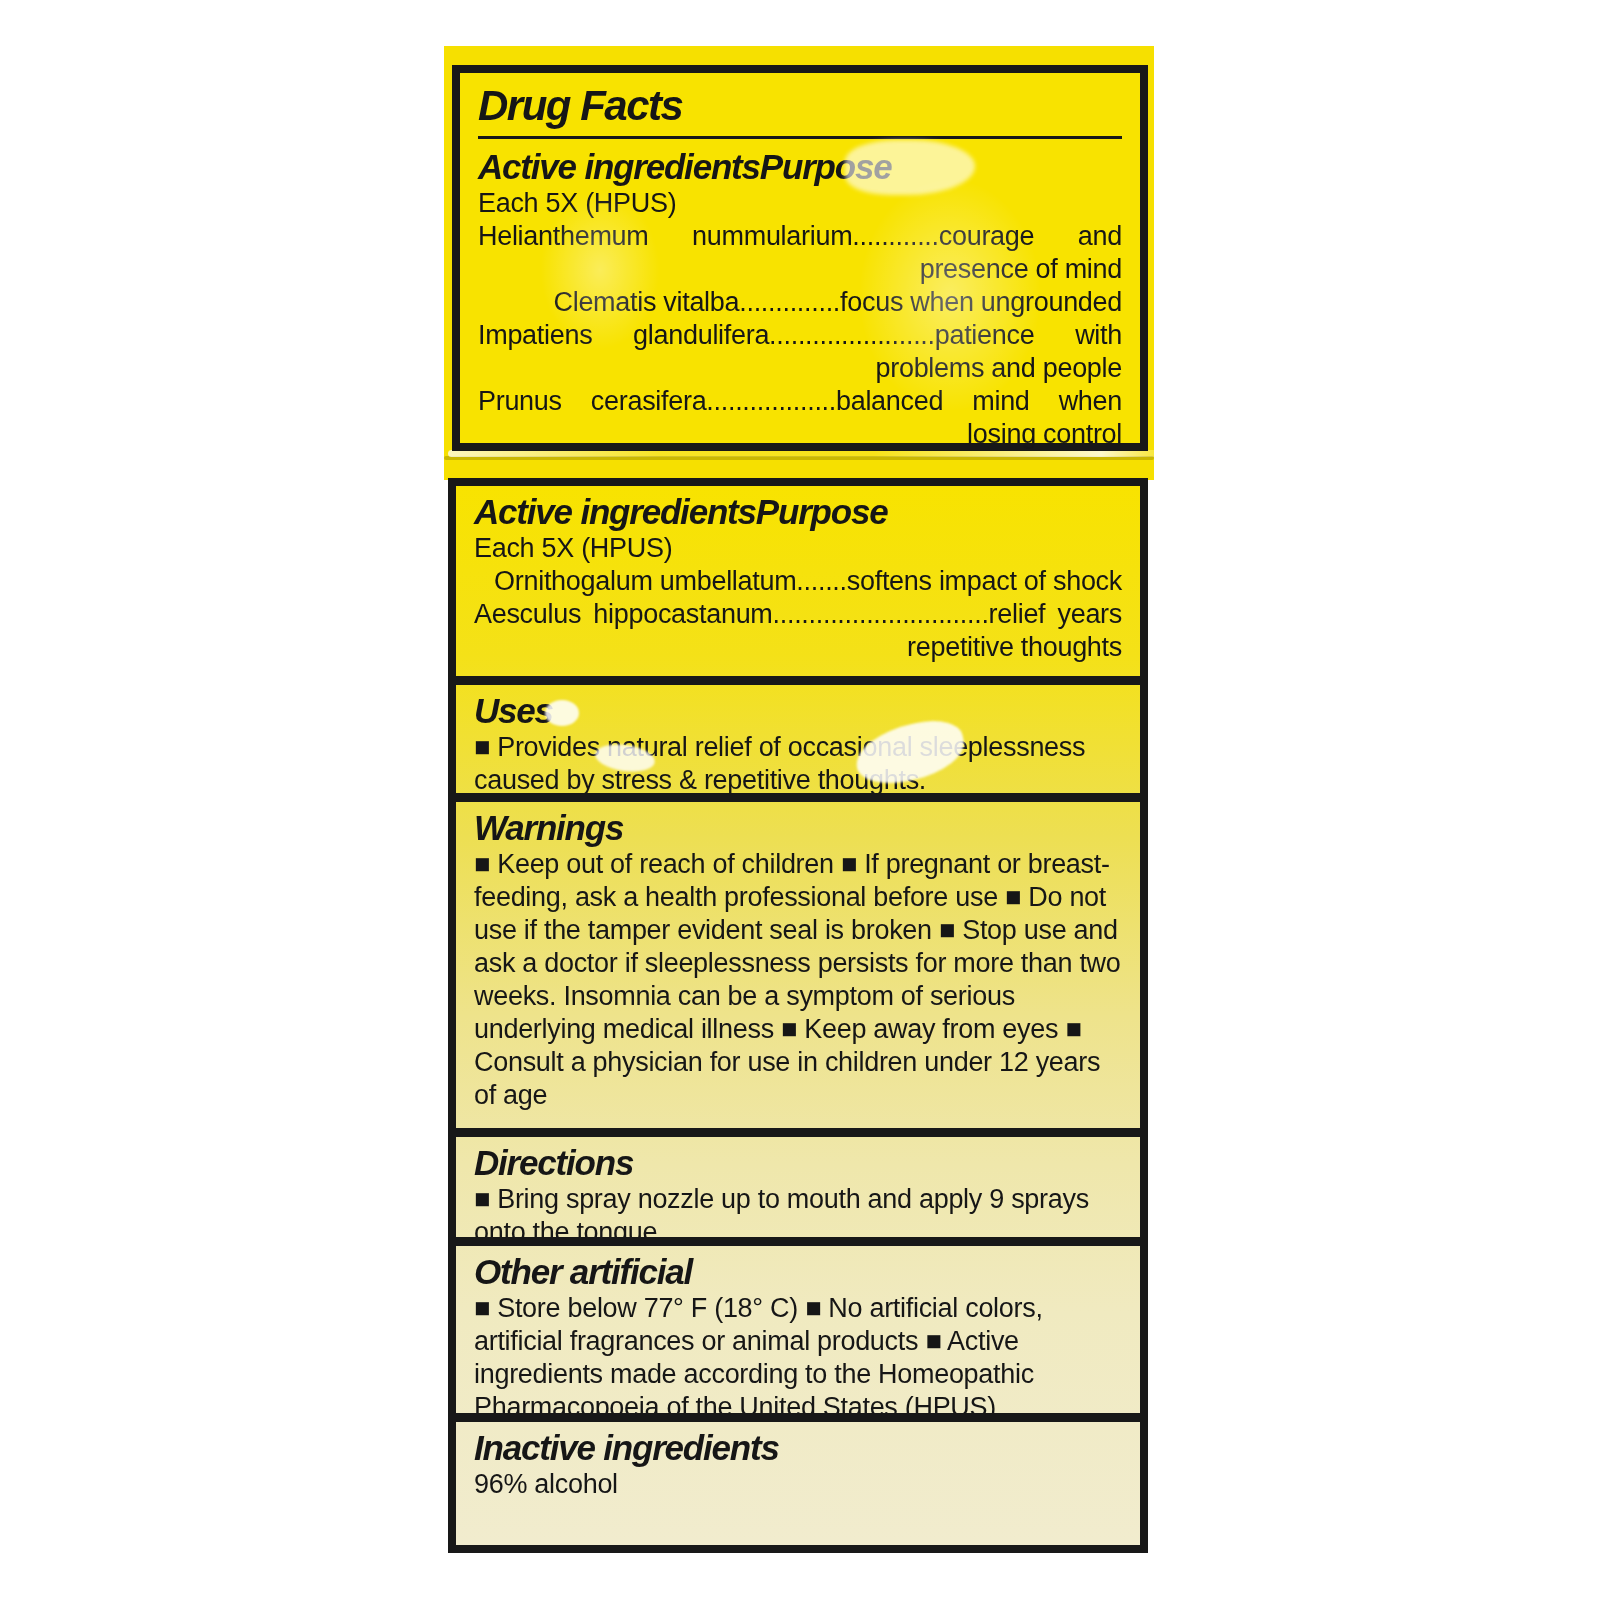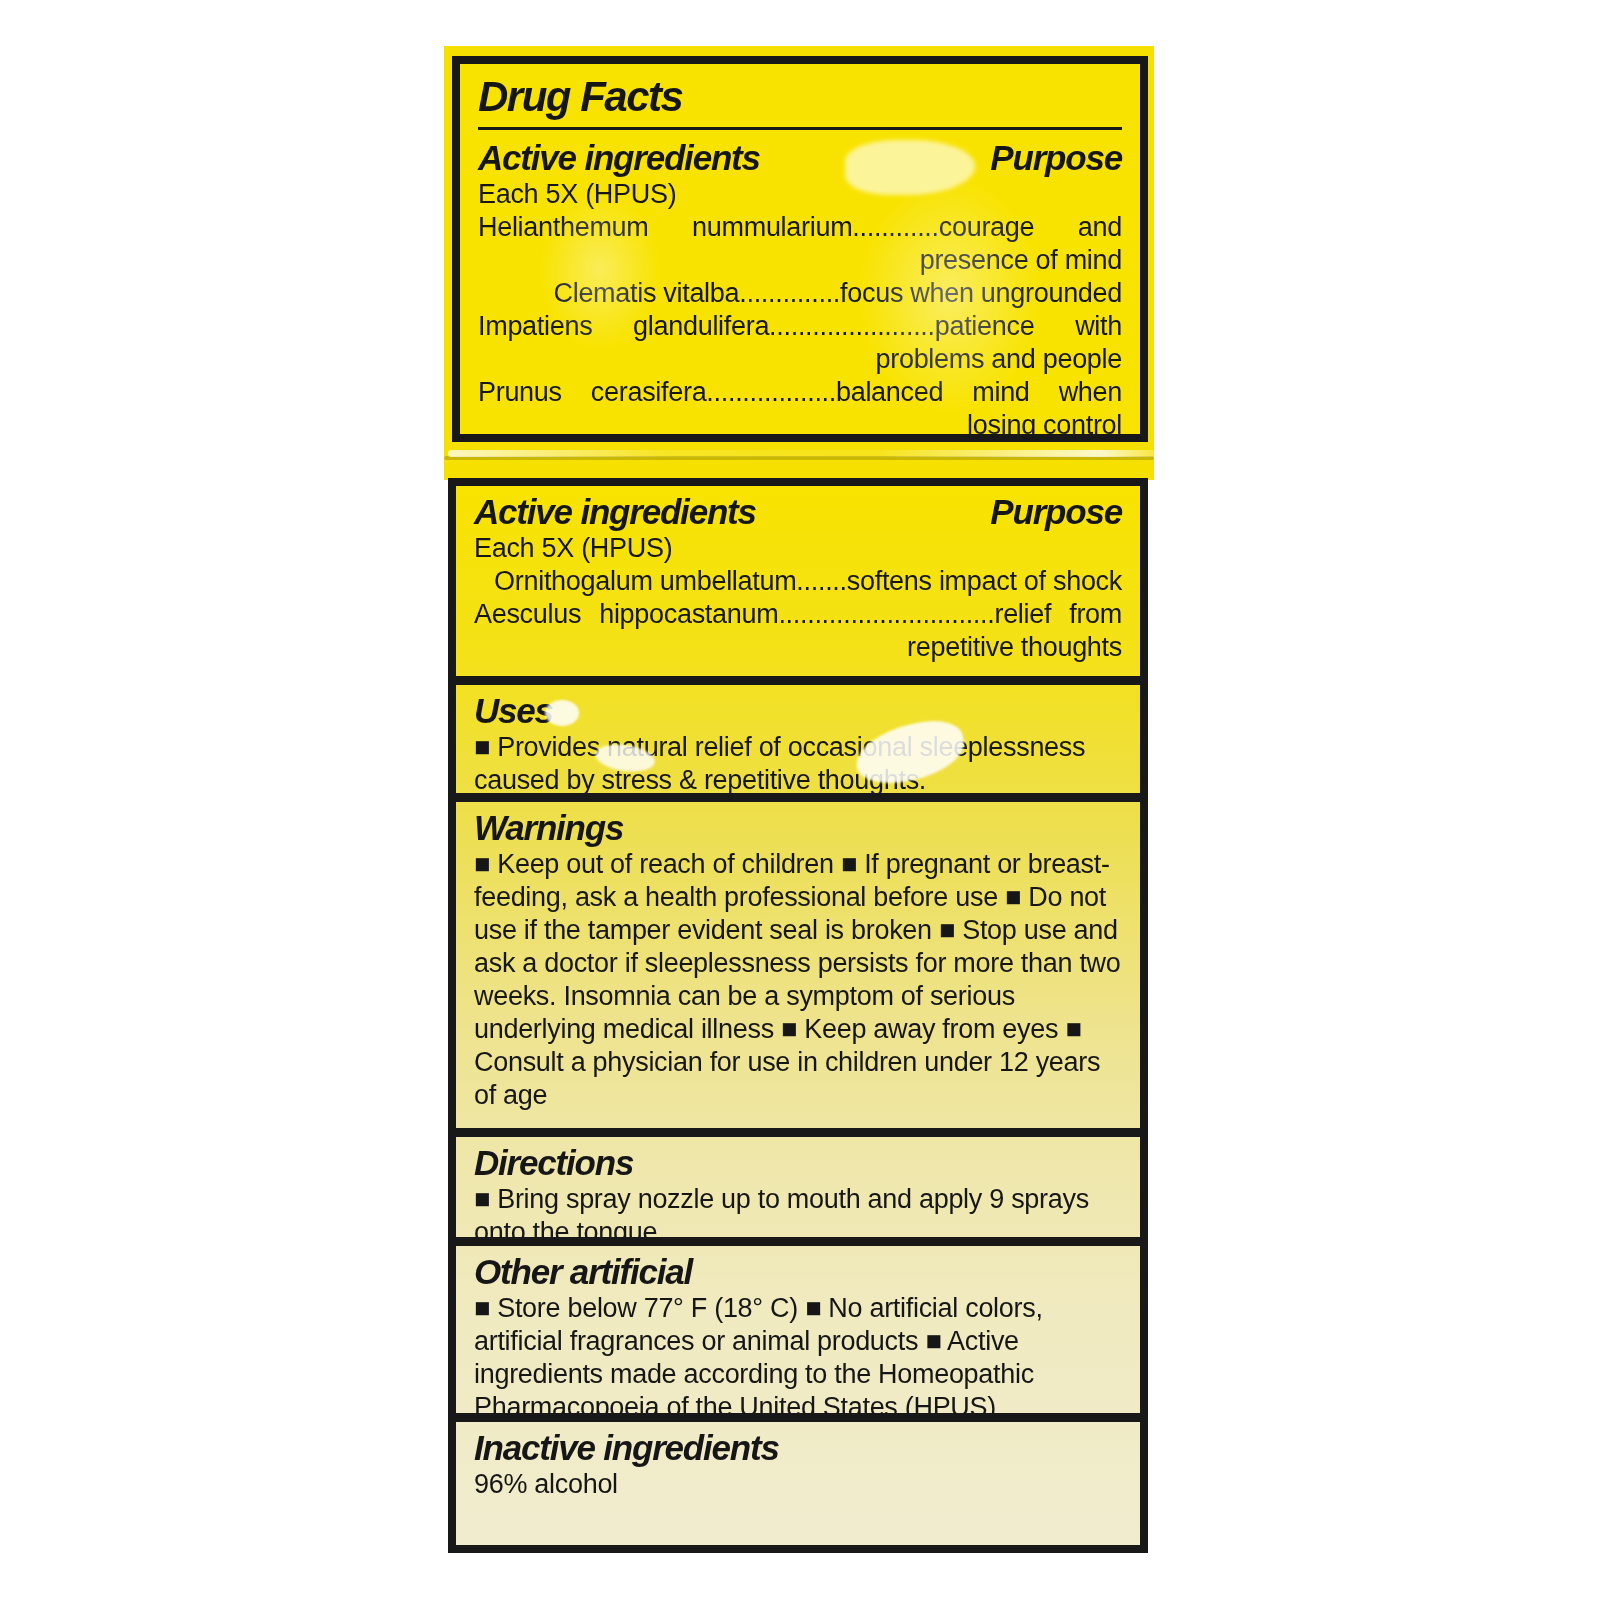--- a/index.html
+++ b/index.html
@@ -19,34 +19,34 @@
   .fold-highlight{
     position:absolute;left:4px;bottom:23px;width:100%;height:7px;
     background:linear-gradient(90deg,rgba(255,255,255,.75),rgba(255,255,255,.15) 30%,rgba(255,255,255,.1) 60%,rgba(255,255,255,.8) 92%,rgba(255,255,255,.2));
     border-radius:4px;
   }
   
   .panel{
     position:absolute;border:8px solid #181818;box-sizing:border-box;
   }
   #panel1{
-    left:452px;top:56px;width:696px;height:386px;
+    left:452px;top:65px;width:696px;height:386px;
     background:#f8e300;padding:8px 18px 6px 18px;
   }
   #panel2{
     left:448px;top:478px;width:700px;height:1075px;
     background:linear-gradient(180deg,#f8e300 0%,#f4e118 16%,#eddf52 33%,#eee38b 50%,#efe7ab 64%,#f0eac0 78%,#f1ecce 100%);
     display:flex;flex-direction:column;
   }
   .df-title{
     font-size:42px;font-weight:bold;font-style:italic;letter-spacing:-1.5px;
     line-height:1.1;margin-top:2px;
   }
   .df-rule{height:3px;background:#181818;margin:7px 0 8px 0;}
-  .head-row{display:flex;justify-content:space-between;align-items:baseline;}
+  .head-row{display:flex;align-items:baseline;}
   .sec-head{
     font-size:35px;font-weight:bold;font-style:italic;letter-spacing:-1.2px;line-height:1.15;
   }
   .body-txt{font-size:27px;line-height:33px;letter-spacing:-0.3px;margin:0;}
   .leader{text-align:justify;text-align-last:right;}
   .section{box-sizing:border-box;padding:6px 18px 0 18px;overflow:hidden;}
   .divider{height:9px;background:#181818;flex:none;}
   
   .glare{position:absolute;pointer-events:none;}
   .g1{left:540px;top:190px;width:120px;height:160px;border-radius:50%;
@@ -88,21 +88,21 @@
 
   <div id="panel2" class="panel">
 
     <div class="section" style="height:190px;">
       <div class="head-row">
         <span class="sec-head">Active ingredients</span>
         <span class="sec-head">Purpose</span>
       </div>
       <p class="body-txt">Each 5X (HPUS)</p>
       <p class="body-txt leader">Ornithogalum umbellatum.......softens impact of shock</p>
-      <p class="body-txt leader">Aesculus hippocastanum..............................relief from repetitive thoughts</p>
+      <p class="body-txt leader">Aesculus hippocastanum..............................relief years repetitive thoughts</p>
     </div>
 
     <div class="divider"></div>
 
     <div class="section" style="height:108px;">
       <div class="sec-head">Uses</div>
       <p class="body-txt">■ Provides natural relief of occasional sleeplessness caused by stress &amp; repetitive thoughts.</p>
     </div>
 
     <div class="divider"></div>

